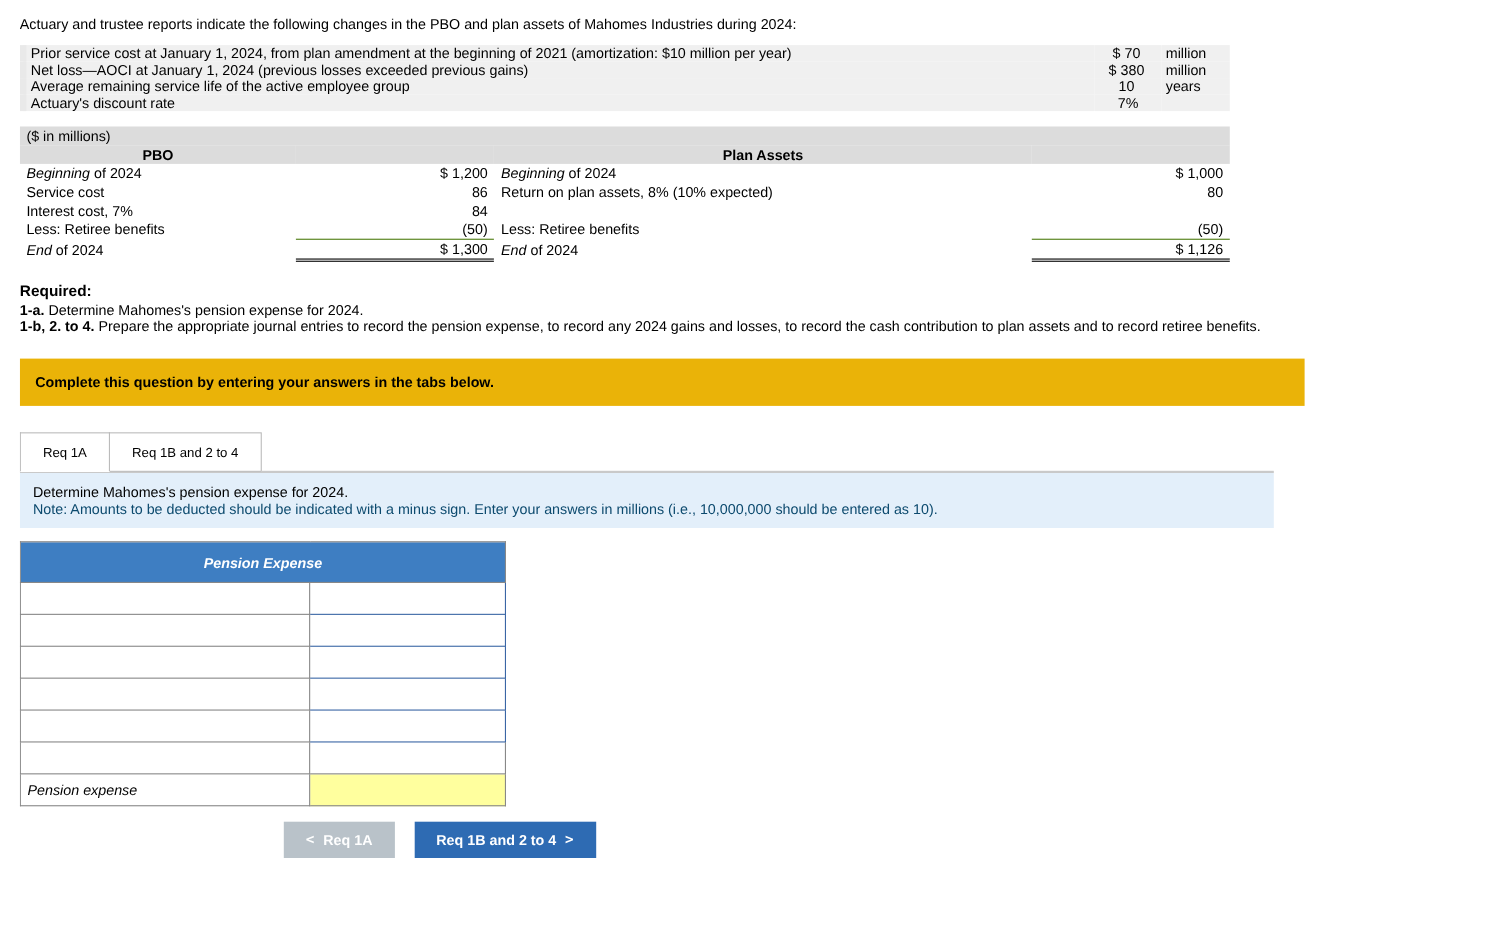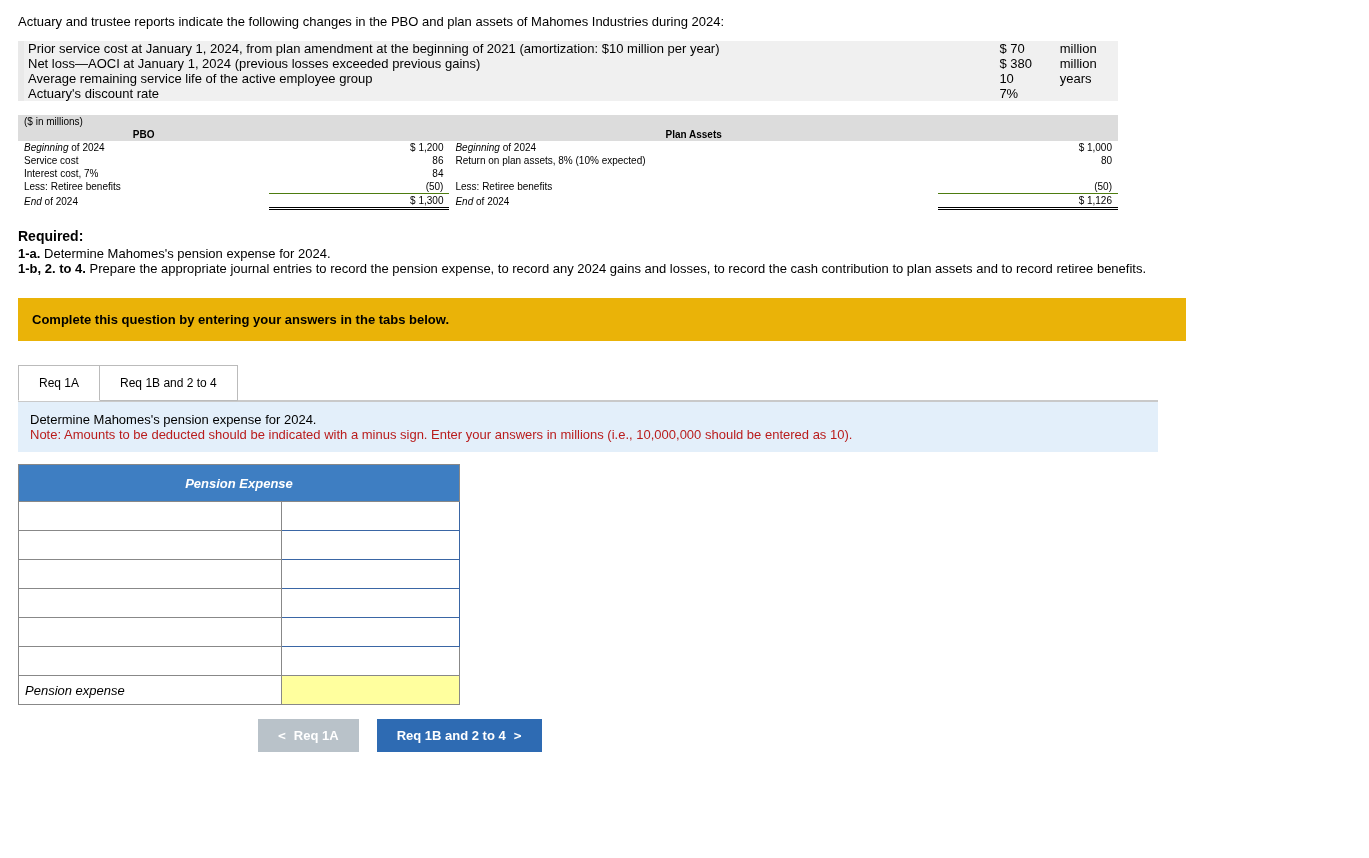--- a/index.html
+++ b/index.html
@@ -4,46 +4,46 @@
 <style>
   body { font-family: Arial, Helvetica, sans-serif; font-size: 13px; color: #000; margin: 14px 18px; background:#fff; }
   .intro { margin-bottom: 12px; }
 
   .assumptions-wrap { display:flex; }
   .assumptions { border-collapse: collapse; width: 1100px; }
   .assumptions td { padding: 0 4px; vertical-align: top; }
   .assumptions .shade { background: #f0f0f0; }
   .assumptions .left-bar { border-left: 6px solid #e9e9e9; }
   .assumptions b { font-weight: normal;}
-  .val { text-align: left; white-space: nowrap;}
+  .val { text-align: center; white-space: nowrap;}
   .unit { text-align: left; padding-left:2px;}
 
   .datatable { border-collapse: collapse; width: 1100px; margin-top:14px; }
-  .datatable td, .datatable th { padding: 1px 6px; font-size:10px;}
+  .datatable td, .datatable th { padding: 1px 6px; font-size:13px;}
   .dtheader td { background: #dcdcdc; }
   .sectionhdr { font-weight: bold; text-align:center;}
   .num { text-align: right; white-space:nowrap;}
   .sub-underline { border-bottom: 1px solid #4d7c0f;}
   .dbl-bottom { border-bottom: 3px double #000;}
   .italic { font-style: italic;}
 
   .required { margin-top: 18px;}
   .required h4 { font-size: 14px; margin:0 0 2px 0;}
 
   .prompt-box { background: #eab308; margin-top: 22px; width: 1140px; padding: 14px 14px;}
   .prompt-box b {font-weight:bold;}
 
   .tabs { display:flex; margin-top: 24px;}
   .tab { border:1px solid #bbb; padding: 10px 20px; font-size:12px; background:#fff; text-align:center; cursor:pointer;}
   .tab.active { background:#fff; border-bottom:1px solid #fff; position:relative; z-index:2;}
   .tab + .tab {margin-left:-1px;}
 
   .tabpanel { width: 1140px; border-top:2px solid #c9c9c9; margin-top:-1px; padding-top:0px;}
   .panel-note { background:#e3effa; padding: 10px 12px; font-size:13px; }
-  .panel-note .red { color:#b91c1c;}
+  .panel-note .red { color:#0c4a6e;}
 
   .answer-table { border-collapse:collapse; margin-top: 12px;}
   .answer-table td, .answer-table th { border: 1px solid #888; height:26px;font-style:italic;}
   .answer-table th { background:#3e7ec2; color:#fff; text-align:center; font-weight:bold; padding:5px 0;}
   .ans-label { width: 250px; padding:0 6px; font-size:13px;}
   .ans-val { width: 175px; background:#fff;}
   .ans-val.input { border: 1.5px solid #3a66a5; }
   .ans-val.highlight { background:#ffff9e;}
   .spacer-row td { border-left:1px solid #888; border-right:1px solid #888; height:26px;}
   

